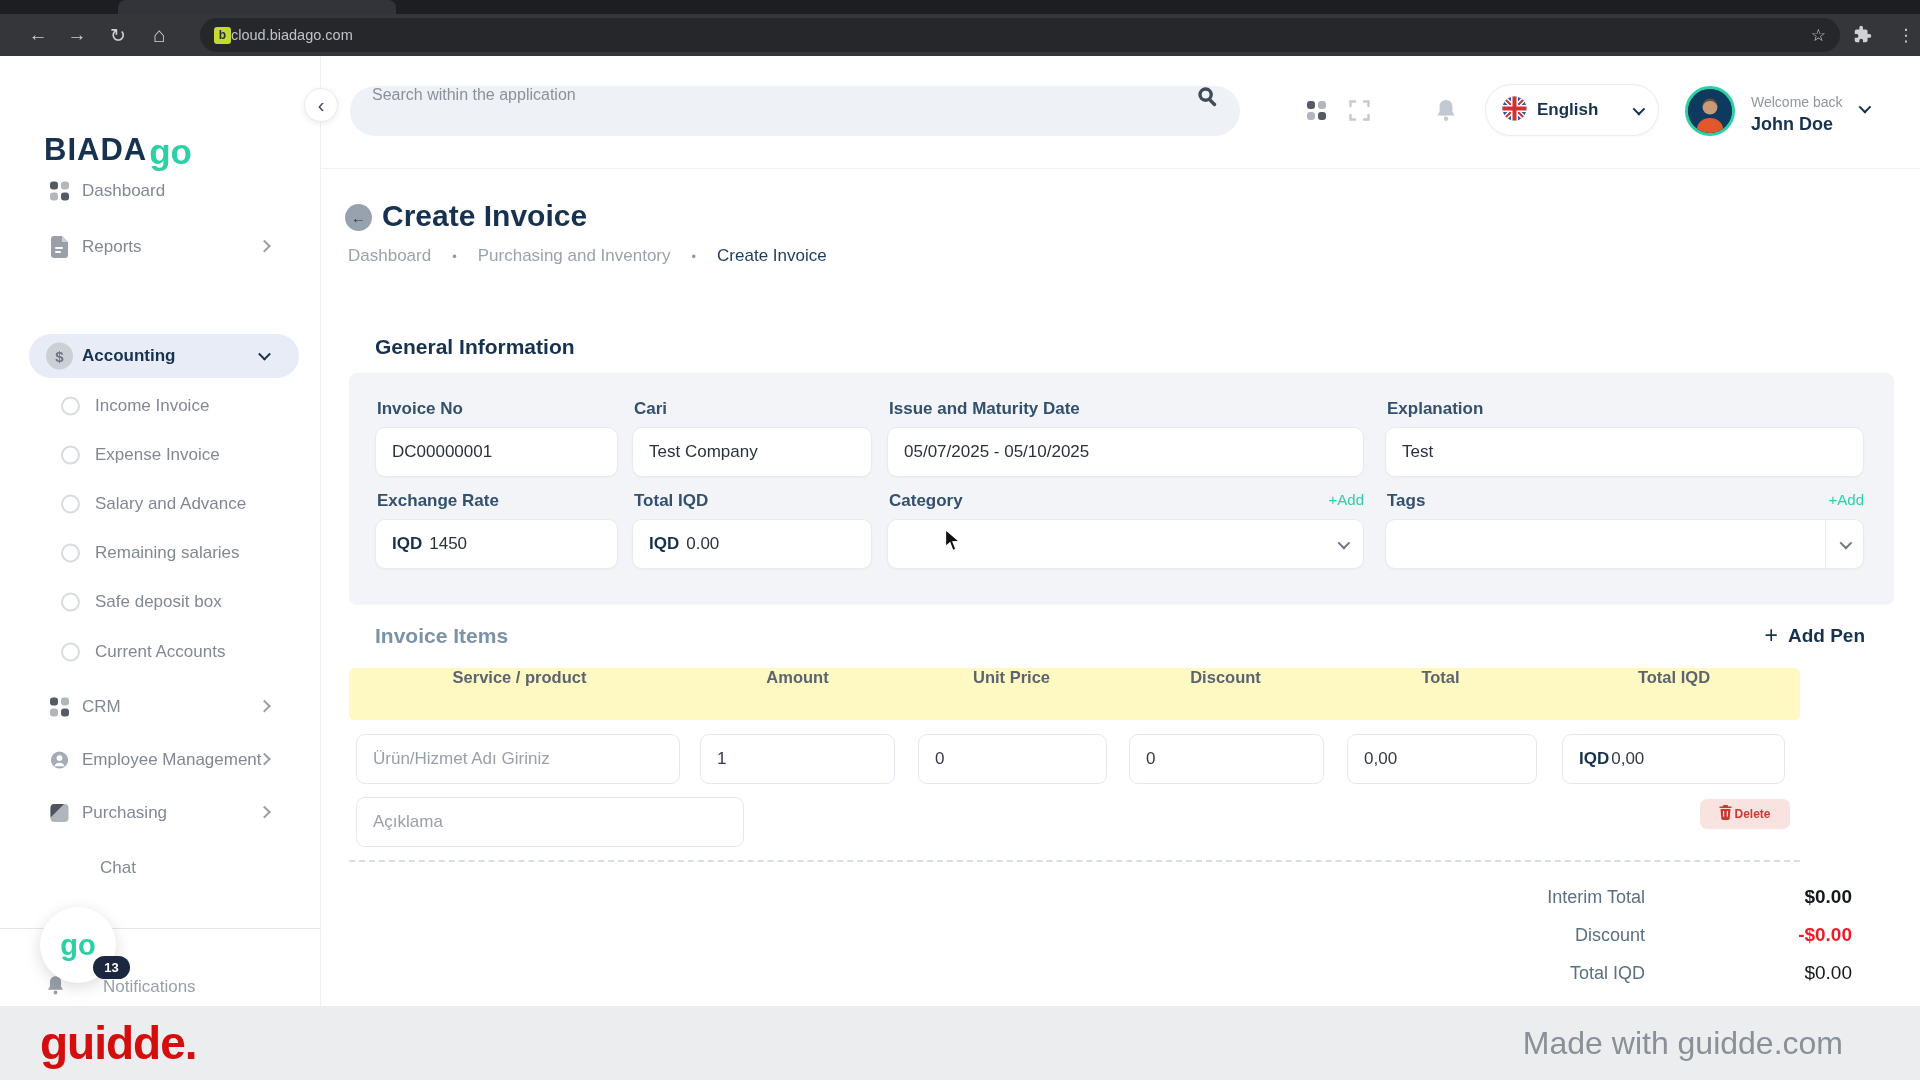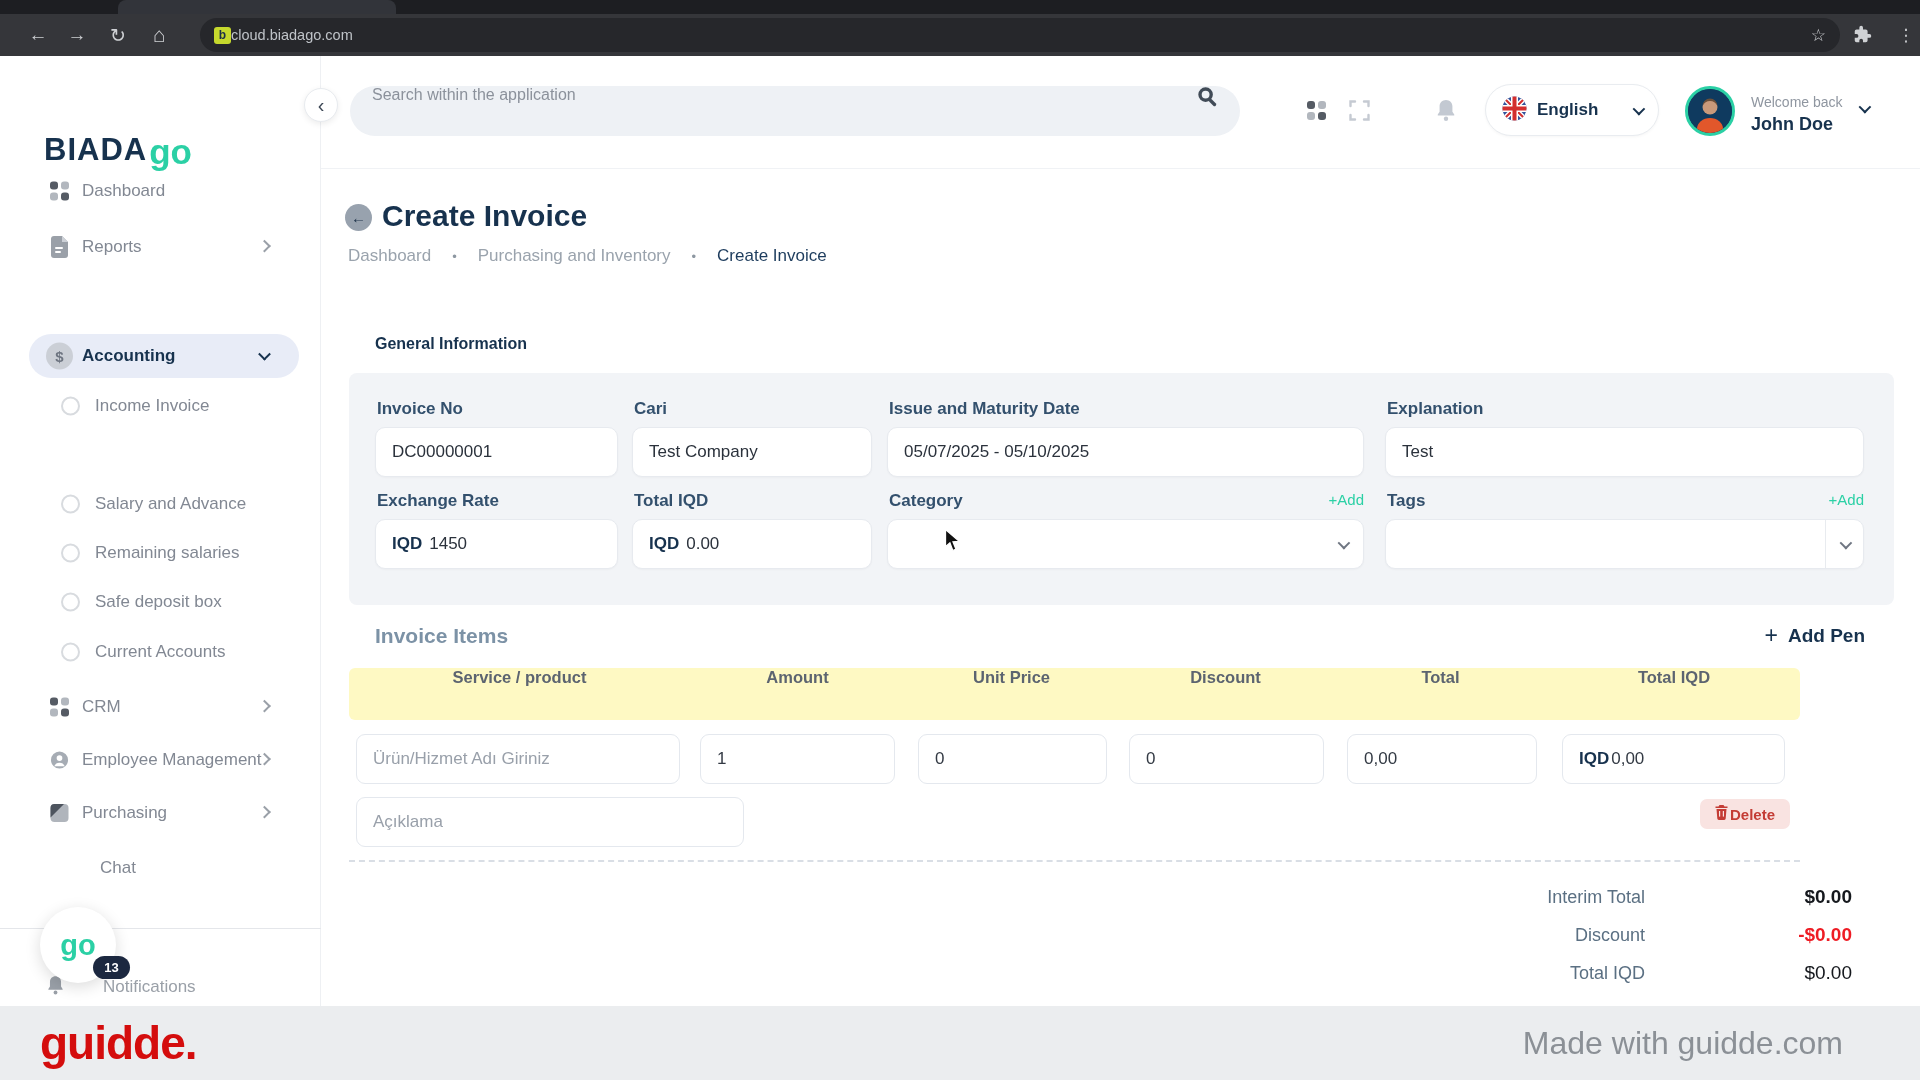--- a/index.html
+++ b/index.html
@@ -67,39 +67,39 @@
 .prof-caret{position:absolute;left:1538px;top:48px}
 
 
 .backbtn{position:absolute;left:345px;top:204px;width:27px;height:27px;border-radius:50%;background:#98a2ae;color:#20354c;font-size:15px;font-weight:bold;display:flex;align-items:center;justify-content:center;cursor:pointer}
 .page-title{position:absolute;left:382px;top:199px;font-size:30px;font-weight:bold;color:#17324e}
 .crumbs{position:absolute;left:348px;top:246px;display:flex;align-items:center;gap:21px;font-size:17px}
 .crumb{color:#9aa3ad;cursor:pointer}
 .crumb.current{color:#1d3c5d}
 .crumb-dot{color:#8d97a1;font-size:13px}
 
-.gi-h{position:absolute;left:375px;top:335px;font-size:16px;font-weight:bold;color:#17324e}
+.gi-h{position:absolute;left:375px;top:335px;font-size:21px;font-weight:bold;color:#17324e}
 .panel{position:absolute;left:349px;top:373px;width:1545px;height:232px;background:#f2f4f7;border-radius:8px}
 .fgroup{position:absolute;height:110px}
 .flabel{position:absolute;left:2px;top:0;font-size:17px;font-weight:bold;color:#33506d;white-space:nowrap}
 .addlink{position:absolute;right:0;top:0;color:#2bd0a5;font-size:15px;cursor:pointer}
 .fbox{position:absolute;left:0;top:28px;height:50px;width:100%;background:#fff;border:1px solid #e7eaef;border-radius:10px;display:flex;align-items:center;padding:0 16px;font-size:17px;color:#2b323c;box-shadow:0 1px 2px rgba(16,24,40,.03)}
 .cur{font-weight:bold;color:#17324e;margin-right:7px}
 .selcaret{margin-left:auto;width:9px;height:9px;border-right:2px solid #6f7682;border-bottom:2px solid #6f7682;transform:rotate(45deg) translateY(-2px)}
 .tagzone{margin-left:auto;margin-right:-16px;height:100%;width:38px;border-left:1px solid #e8ebef;display:flex;align-items:center;justify-content:center}
 .tagzone .selcaret{margin-left:0}
 
 .items-h{position:absolute;left:375px;top:624px;font-size:21px;font-weight:bold;color:#7c92a6}
 .addpen{position:absolute;right:55px;top:622px;display:flex;align-items:center;gap:10px;color:#17324e;font-size:19px;font-weight:bold;cursor:pointer}
 .addpen .plus{font-size:23px;font-weight:normal}
 .thead{position:absolute;left:349px;top:668px;width:1451px;height:52px;background:#fef9c3;border-radius:6px;display:flex;align-items:flex-start}
 .th{font-size:16.5px;font-weight:bold;color:#5c6470;text-align:center}
 .ibox{position:absolute;height:50px;background:#fff;border:1px solid #e4e8ee;border-radius:9px;display:flex;align-items:center;padding:0 16px;font-size:17px;color:#333a44;cursor:text}
 .ph{color:#99a0aa}
-.delete{position:absolute;left:1700px;top:799px;width:90px;height:30px;background:#f9e3e1;border-radius:7px;display:flex;align-items:center;justify-content:center;gap:2px;color:#c43c35;font-weight:bold;font-size:15px;cursor:pointer}
+.delete{position:absolute;left:1700px;top:799px;width:90px;height:30px;background:#f9e3e1;border-radius:7px;display:flex;align-items:center;justify-content:center;gap:2px;color:#c43c35;font-weight:bold;font-size:12px;cursor:pointer}
 .dash{position:absolute;left:349px;top:860px;width:1451px;border-top:2px dashed #d9dee5}
 .totrow{position:absolute;left:1200px;width:652px;height:30px;display:flex;align-items:center}
 .totlabel{flex:1;text-align:right;font-size:18px;color:#5b7083}
 .totval{width:207px;text-align:right;font-size:19px;font-weight:bold;color:#15181d}
 .totval.neg{color:#ee1c24}
 .totval.plain{font-weight:normal}
 
 
 .footer{position:absolute;left:0;top:1006px;width:1920px;height:74px;background:#ebedef;display:flex;align-items:center}
 .brand{margin-left:40px;font-size:46px;font-weight:bold;color:#d40d0d;letter-spacing:-1px}
@@ -168,20 +168,24 @@
       <span class="nav-ico">
           <span class="dollar">$</span>
         </span>
       <span class="nav-label">Accounting</span>
       <span class="chev d"></span>
     </div>
     <div class="nav-item sub" style="top:330px">
       <span class="sub-circle"></span>
       <span class="nav-label">Income Invoice</span>
     </div>
+    <div class="nav-item sub" style="top:379px">
+      <span class="sub-circle"></span>
+      <span class="nav-label">Expense Invoice</span>
+    </div>
     <div class="nav-item sub" style="top:428px">
       <span class="sub-circle"></span>
       <span class="nav-label">Salary and Advance</span>
     </div>
     <div class="nav-item sub" style="top:477px">
       <span class="sub-circle"></span>
       <span class="nav-label">Remaining salaries</span>
     </div>
     <div class="nav-item sub" style="top:526px">
       <span class="sub-circle"></span>

